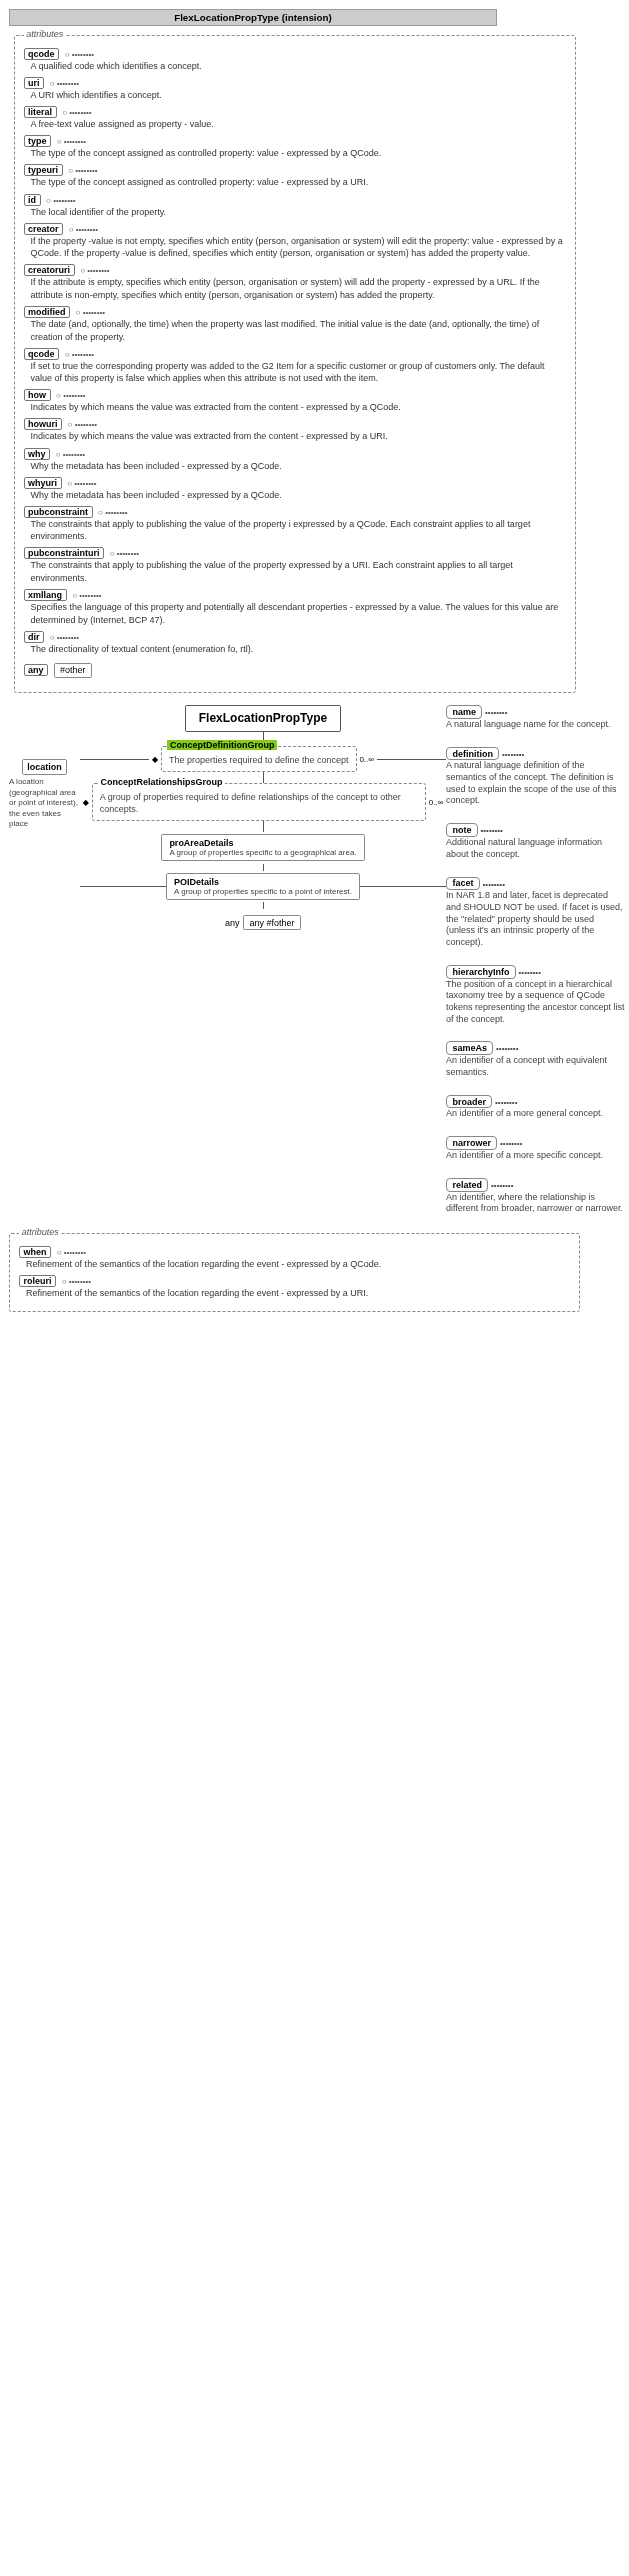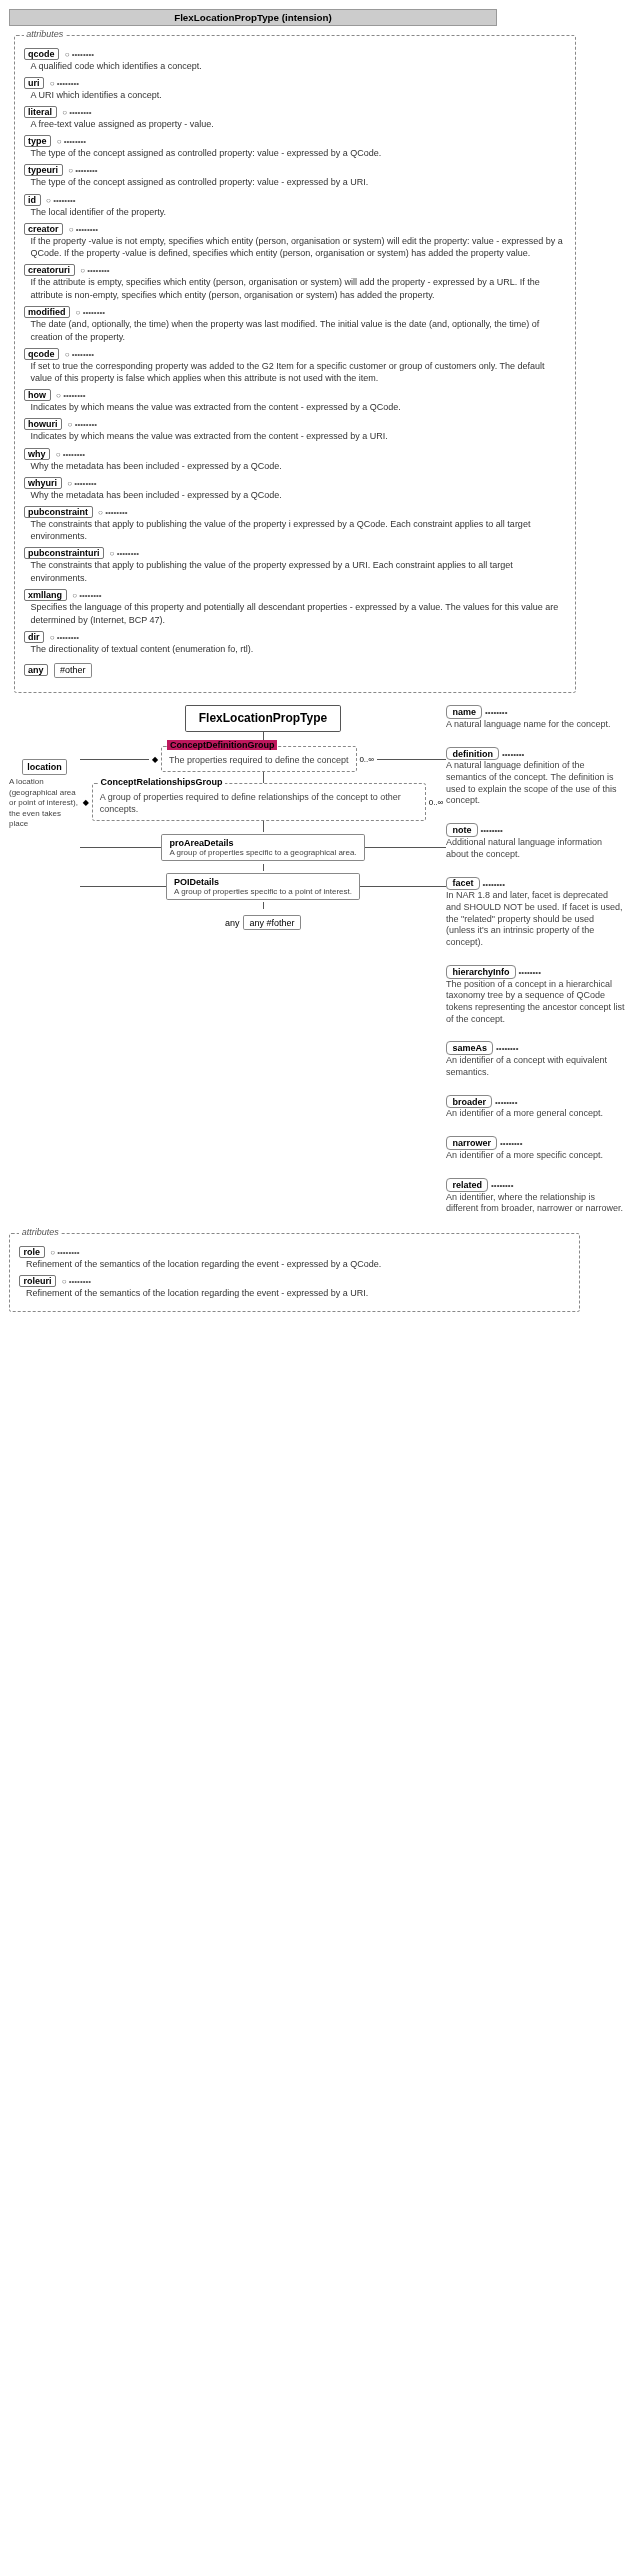--- a/index.html
+++ b/index.html
@@ -315,21 +315,21 @@
         <div class="box-subtitle"></div>
         <div class="box-name">FlexLocationPropType</div>
       </div>
 
       <div style="width:0.9px; height:14.3px; background:#555; margin:0 auto;"></div>
 
       <div style="display:flex; flex-direction:row; align-items:center; width:100%;">
         <div style="flex:1; height:0.9px; background:#555;"></div>
         <span style="font-size:8px; padding:0 2.7px;">◆</span>
         <div style="border:1.3px dashed #888; border-radius:2.7px; padding:4.5px 7.1px; position:relative; background:#fff; min-width:116px;">
-          <div style="position:absolute; top:-7.1px; left:5.4px; background:#be185d; font-size:9px; font-weight:bold; padding:0 2.7px;">ConceptDefinitionGroup</div>
+          <div style="position:absolute; top:-7.1px; left:5.4px; background:#84cc16; font-size:9px; font-weight:bold; padding:0 2.7px;">ConceptDefinitionGroup</div>
           <div style="font-size:9px; color:#444; line-height:1.3; margin-top:3.6px;">The properties required to define the concept</div>
         </div>
         <span style="font-size:8px; padding:0 2.7px;">0..∞</span>
         <div style="flex:1; height:0.9px; background:#555;"></div>
       </div>
 
       <div style="width:0.9px; height:10.7px; background:#555; margin:0 auto;"></div>
 
       <div style="display:flex; flex-direction:row; align-items:center; width:100%;">
         <div style="flex:1; height:0.9px; background:#555;"></div>
@@ -337,21 +337,21 @@
         <div style="border:1.3px dashed #888; border-radius:2.7px; padding:4.5px 7.1px; position:relative; background:#fff; min-width:116px;">
           <div style="position:absolute; top:-7.1px; left:5.4px; background:#fff; font-size:9px; font-weight:bold; padding:0 2.7px;">ConceptRelationshipsGroup</div>
           <div style="font-size:9px; color:#444; line-height:1.3; margin-top:3.6px;">A group of properties required to define relationships of the concept to other concepts.</div>
         </div>
         <span style="font-size:8px; padding:0 2.7px;">0..∞</span>
         <div style="flex:1; height:0.9px; background:#555;"></div>
       </div>
 
       <div style="width:0.9px; height:10.7px; background:#555; margin:0 auto;"></div>
 
-      <div style="display:flex; flex-direction:row; align-items:center; width:100%; margin:2.7px 0;">
+      <div style="display:flex; flex-direction:column; align-items:center; width:100%; margin:2.7px 0;">
         <div style="flex:0.5; height:0.9px; background:#555;"></div>
         <div style="border:0.9px solid #888; border-radius:1.8px; padding:2.7px 7.1px; background:#fff; font-size:9px;">
           <div style="font-weight:bold; font-size:9px;">proAreaDetails</div>
           <div style="font-size:8px; color:#444;">A group of properties specific to a geographical area.</div>
         </div>
         <div style="flex:0.5; height:0.9px; background:#555;"></div>
       </div>
 
       <div style="width:0.9px; height:7.1px; background:#555; margin:0 auto;"></div>
 
@@ -451,21 +451,21 @@
 
       </div>
     </div>
   </div>
 
   <div class="bottom-attr-section">
     <div class="attributes-container">
       <div class="attributes-header">attributes</div>
 
       <div class="attr-row">
-        <span class="attr-tag">role</span>
+        <span class="attr-tag">when</span>
         <span class="attr-mult-inline">○ ••••••••</span>
         <span class="attr-desc-text">Refinement of the semantics of the location regarding the event - expressed by a QCode.</span>
       </div>
 
       <div class="attr-row">
         <span class="attr-tag">roleuri</span>
         <span class="attr-mult-inline">○ ••••••••</span>
         <span class="attr-desc-text">Refinement of the semantics of the location regarding the event - expressed by a URI.</span>
       </div>
 

